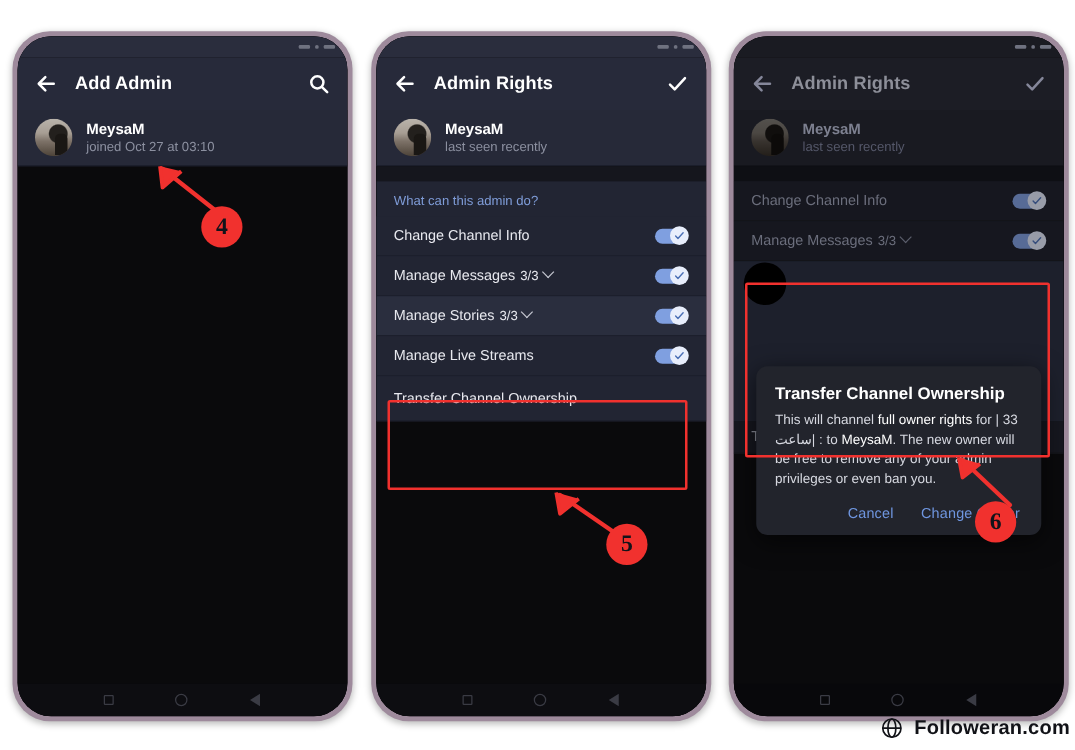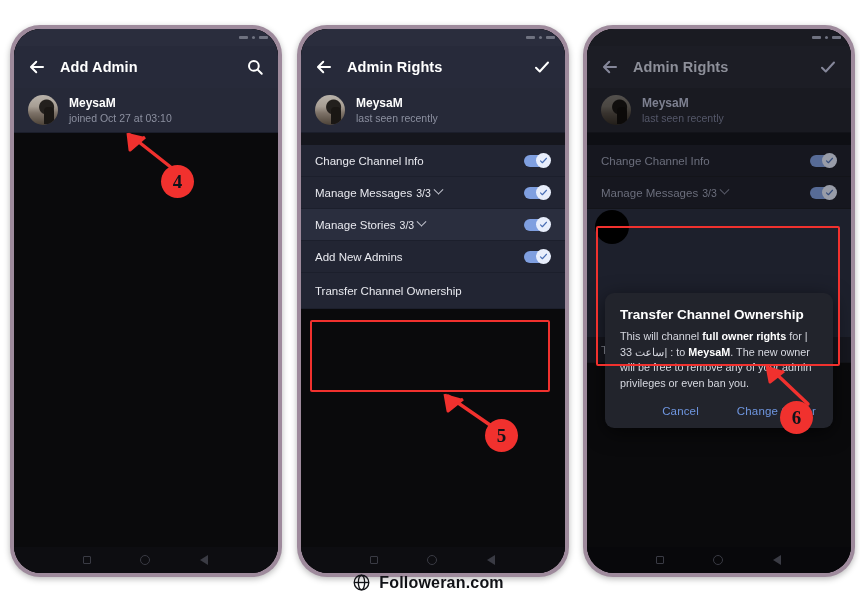--- a/index.html
+++ b/index.html
@@ -170,26 +170,26 @@
     padding: 14px 15px 9px 15px;
     box-shadow: 0 5px 20px rgba(0,0,0,.6);
   }
   .dialog-title {
     color: #ffffff; font-size: 13.5px; font-weight: bold;
     margin-bottom: 7px;
   }
   .dialog-body {
     color: #d6d8e0; font-size: 10.8px; line-height: 1.45;
   }
-  .dialog-body b { color: #ffffff; font-weight: bold; }
+  .dialog-body b { color: #ffffff; font-weight: normal; }
   .dialog-actions {
     display: flex; justify-content: flex-end; gap: 22px;
     padding: 13px 2px 2px 2px;
   }
-  .dlg-btn { color: #6f96e0; font-size: 11.5px; font-weight: normal; letter-spacing:.15px;margin-left:16px; }
+  .dlg-btn { color: #6f96e0; font-size: 11.5px; font-weight: normal; letter-spacing:.15px; }
 
   
   .anno-box {
     position: absolute;
     border: 2px solid #f1312e;
     border-radius: 2px;
     pointer-events: none;
   }
   .badge {
     position: absolute;
@@ -198,21 +198,21 @@
     color: #12131a;
     font-size: 19px; font-weight: bold;
     display: flex; align-items: center; justify-content: center;
     font-family: "Liberation Serif", serif;
   }
   .arrow { position: absolute; pointer-events: none; }
 
   
   .watermark {
     position: absolute; left: 0; right: 0; bottom: 8px;
-    display: flex; align-items: center; justify-content: center; gap: 8px; margin-top: 22px;
+    display: flex; align-items: center; justify-content: flex-end; gap: 8px; margin-top: 22px;
   }
   .wm-text { font-size: 16px; font-weight: bold; color: #111217; letter-spacing: .2px; }
 </style>
 </head>
 <body>
 
 <div class="stage">
 
   <div class="phone" id="phone1">
     <div class="phone-inner">
@@ -282,20 +282,21 @@
             <div class="avatar"></div>
             <div>
               <div class="contact-name">MeysaM</div>
               <div class="contact-sub">last seen recently</div>
             </div>
           </div>
 
           <div class="gap"></div>
 
           <div class="list">
+            <div class="qhead">What can this admin do?</div>
 
             <div class="row">
               <span class="row-label">Change Channel Info</span>
               <span class="toggle">
                 <span class="track"></span>
                 <span class="knob">
                     <svg viewBox="0 0 24 24" fill="none" stroke="#4a6fb5" stroke-width="3" stroke-linecap="round" stroke-linejoin="round">
                       <polyline points="4,13 9,18 20,6"></polyline>
                     </svg>
                   </span>
@@ -328,32 +329,32 @@
                 <span class="track"></span>
                 <span class="knob">
                     <svg viewBox="0 0 24 24" fill="none" stroke="#4a6fb5" stroke-width="3" stroke-linecap="round" stroke-linejoin="round">
                       <polyline points="4,13 9,18 20,6"></polyline>
                     </svg>
                   </span>
               </span>
             </div>
 
 
-
             <div class="row">
-              <span class="row-label">Add New Admins</span>
+              <span class="row-label">Manage Live Streams</span>
               <span class="toggle">
                 <span class="track"></span>
                 <span class="knob">
                     <svg viewBox="0 0 24 24" fill="none" stroke="#4a6fb5" stroke-width="3" stroke-linecap="round" stroke-linejoin="round">
                       <polyline points="4,13 9,18 20,6"></polyline>
                     </svg>
                   </span>
               </span>
             </div>
+
 
             <div class="row" style="height:36px">
               <span class="row-label">Transfer Channel Ownership</span>
             </div>
           </div>
 
           <div class="blackfill" style="background:#16171d"></div>
         </div>
 
         <div class="navbar">

